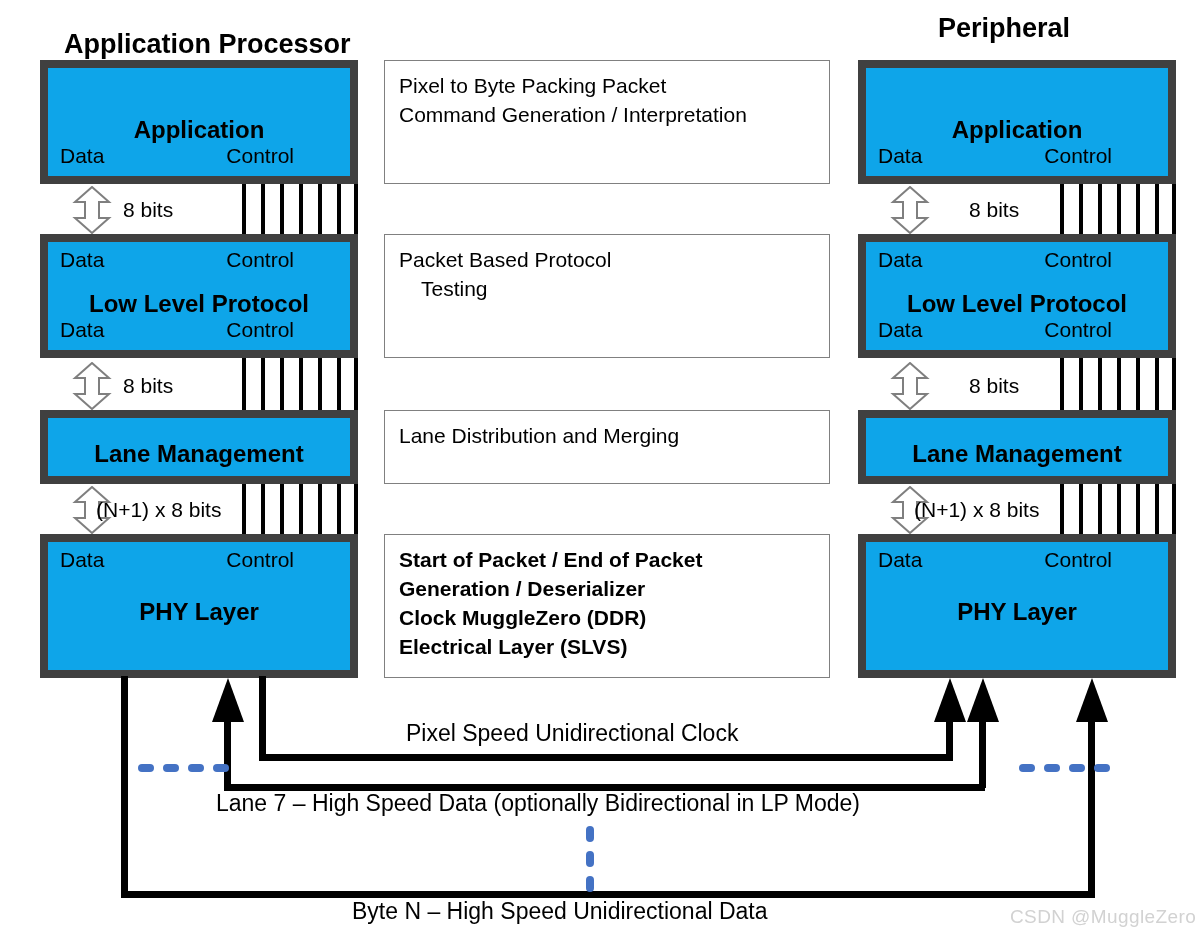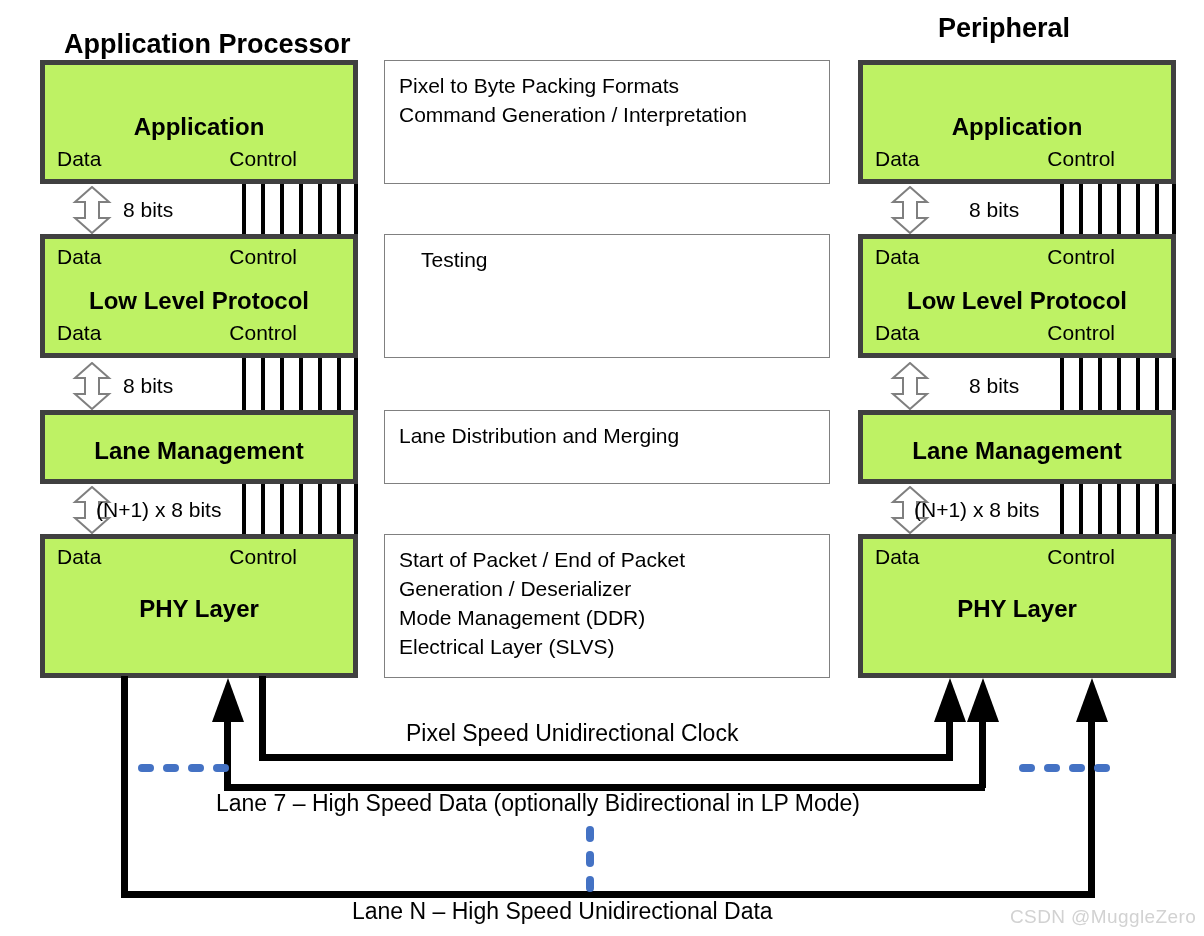--- a/index.html
+++ b/index.html
@@ -13,21 +13,21 @@
 
   
   .col-title{
     position:absolute;font-weight:bold;font-size:27px;line-height:32px;
     white-space:nowrap;color:#000;
   }
 
   
   .stackbox{
     position:absolute;box-sizing:border-box;
-    border:5px solid #404040;background:#bef264;
+    border:8px solid #404040;background:#0ea5e9;
   }
   .stackbox .blk-title{
     position:absolute;left:0;right:0;text-align:center;
     font-weight:bold;font-size:24px;line-height:28px;white-space:nowrap;
   }
   .port{
     position:absolute;font-size:21px;line-height:24px;white-space:nowrap;
     font-weight:normal;
   }
   .port.data{left:12px;}
@@ -158,36 +158,37 @@
     <i style="left:0px;"></i>
       <i style="left:19px;"></i>
       <i style="left:38px;"></i>
     <i style="left:57px;"></i>
       <i style="left:76px;"></i>
       <i style="left:95px;"></i>
     <i style="left:112px;"></i>
   </div>
 
   <div class="descbox" style="left:384px;top:60px;width:446px;height:124px;">
-    <div class="ln">Pixel to Byte Packing Formats</div>
+    <div class="ln">Pixel to Byte Packing Packet</div>
     <div class="ln">Command Generation / Interpretation</div>
   </div>
 
   <div class="descbox" style="left:384px;top:234px;width:446px;height:124px;">
+    <div class="ln">Packet Based Protocol</div>
     <div class="ln ind">Testing</div>
   </div>
 
   <div class="descbox" style="left:384px;top:410px;width:446px;height:74px;">
     <div class="ln">Lane Distribution and Merging</div>
   </div>
 
-  <div class="descbox" style="left:384px;top:534px;width:446px;height:144px;">
+  <div class="descbox" style="left:384px;top:534px;width:446px;height:144px;font-weight:bold;">
     <div class="ln">Start of Packet / End of Packet</div>
     <div class="ln">Generation / Deserializer</div>
-    <div class="ln">Mode Management (DDR)</div>
+    <div class="ln">Clock MuggleZero (DDR)</div>
     <div class="ln">Electrical Layer (SLVS)</div>
   </div>
 
   <div class="stackbox" style="left:858px;top:60px;width:318px;height:124px;">
     <div class="blk-title" style="top:48px;">Application</div>
     <div class="port data" style="bottom:8px;">Data</div>
     <div class="port ctrl" style="bottom:8px;">Control</div>
   </div>
 
   <div class="stackbox" style="left:858px;top:234px;width:318px;height:124px;">
@@ -266,21 +267,21 @@
   <div class="vline" style="left:224px;top:700px;height:88px;"></div>
   <div class="hline" style="left:224px;top:784px;width:761px;"></div>
   <div class="vline" style="left:979px;top:700px;height:88px;"></div>
   <div class="uparrow" style="left:967px;top:678px;"></div>
   <div class="linklabel" style="left:216px;top:790px;">Lane 7 – High Speed Data (optionally Bidirectional in LP Mode)</div>
 
   <div class="vline" style="left:121px;top:676px;height:222px;"></div>
   <div class="hline" style="left:121px;top:891px;width:974px;"></div>
   <div class="vline" style="left:1088px;top:700px;height:195px;"></div>
   <div class="uparrow" style="left:1076px;top:678px;"></div>
-  <div class="linklabel" style="left:352px;top:898px;">Lane N – High Speed Unidirectional Data</div>
+  <div class="linklabel" style="left:352px;top:898px;">Byte N – High Speed Unidirectional Data</div>
 
   <div class="hdots" style="left:138px;top:764px;">
     <s></s>
       <s></s>
       <s></s>
       <s></s>
   </div>
   <div class="hdots" style="left:1019px;top:764px;">
     <s></s>
       <s></s>

